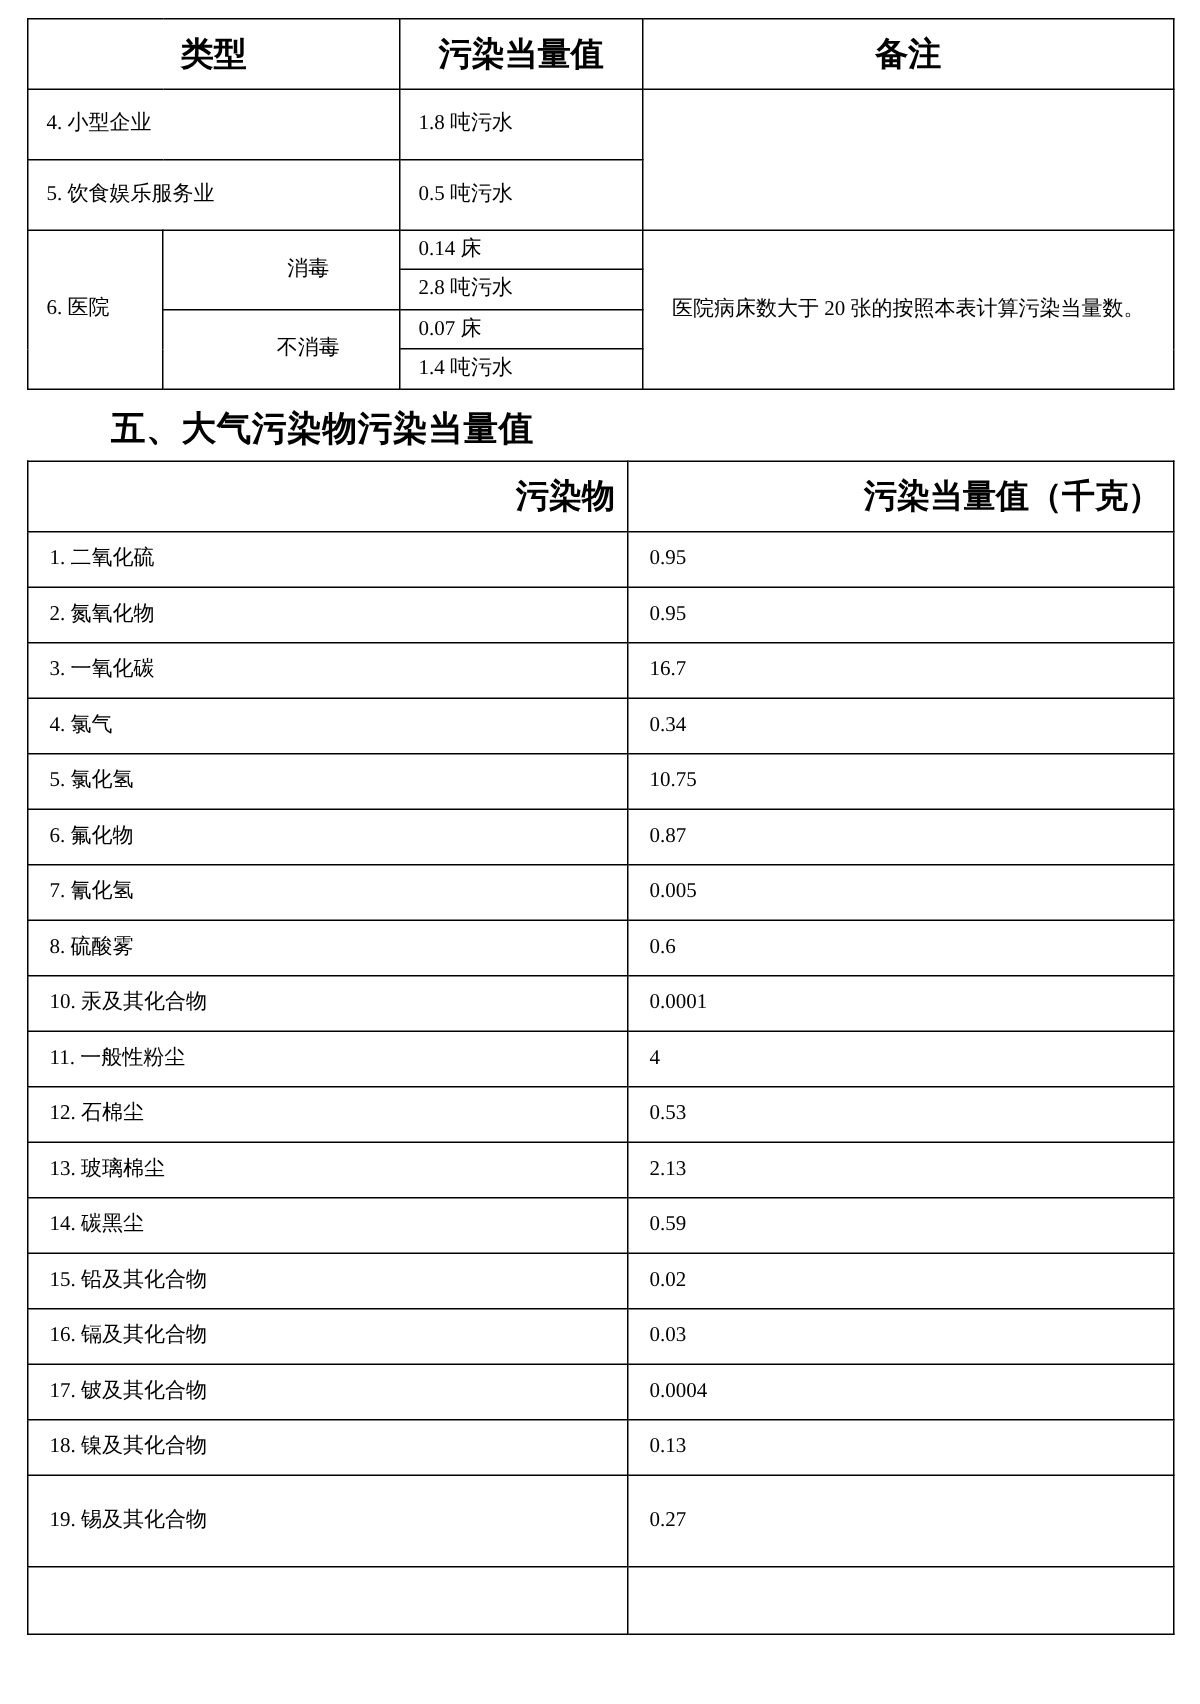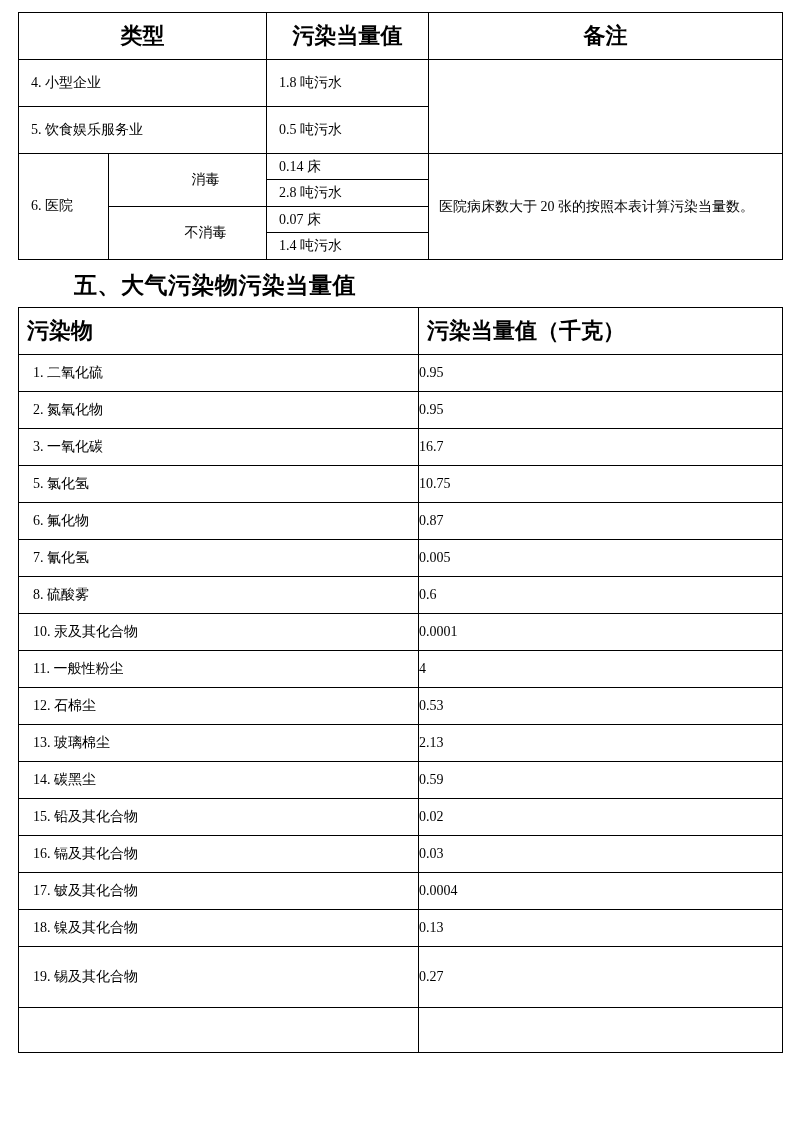--- a/index.html
+++ b/index.html
@@ -45,21 +45,21 @@
   
   .t1 col.c1 { width: 90px; }
   .t1 col.c2 { width: 158px; }
   .t1 col.c3 { width: 162px; }
   .t1 col.c4 { width: 354px; }
 
   .t1 td.cell-type { padding-left: 12px; }
   .t1 td.cell-val  { padding-left: 12px; }
   .t1 td.cell-note {
     padding: 20px 10px;
-    text-align: left;
+    text-align: center;
     line-height: 1.5;
   }
   .t1 td.cell-hosp {
     text-align: left;
     padding-left: 12px;
   }
   .t1 td.cell-sub {
     text-align: center;
     padding-left: 44px;
   }
@@ -71,22 +71,22 @@
     margin: 10px 0 6px 56px;
     letter-spacing: 0.5px;
     font-family: "Liberation Sans", "DejaVu Sans", sans-serif;
   }
 
   
   .t2 col.a { width: 400px; }
   .t2 col.b { width: 364px; }
   .t2 td { height: 28px; }
   .t2 td.name { padding-left: 14px; margin-top: 42px; }
-  .t2 td.value { padding-left: 0; margin-left: 44px; }
-  .t2 tr.hdr td { text-align: left; }
+  .t2 td.value { padding-left: 14px; margin-left: 44px; }
+  .t2 tr.hdr td { text-align: right; }
   .t2 tr.tall td { height: 52px; }
   .t2 tr.last td { height: 36px; border-top: 1px solid #000; }
 </style>
 </head>
 <body>
 
 <div class="page">
 
   <table class="t1">
     <colgroup>
@@ -150,20 +150,24 @@
       </tr>
       <tr>
         <td class="name">2. 氮氧化物</td>
         <td class="value">0.95</td>
       </tr>
       <tr>
         <td class="name">3. 一氧化碳</td>
         <td class="value">16.7</td>
       </tr>
       <tr>
+        <td class="name">4. 氯气</td>
+        <td class="value">0.34</td>
+      </tr>
+      <tr>
         <td class="name">5. 氯化氢</td>
         <td class="value">10.75</td>
       </tr>
       <tr>
         <td class="name">6. 氟化物</td>
         <td class="value">0.87</td>
       </tr>
       <tr>
         <td class="name">7. 氰化氢</td>
         <td class="value">0.005</td>

